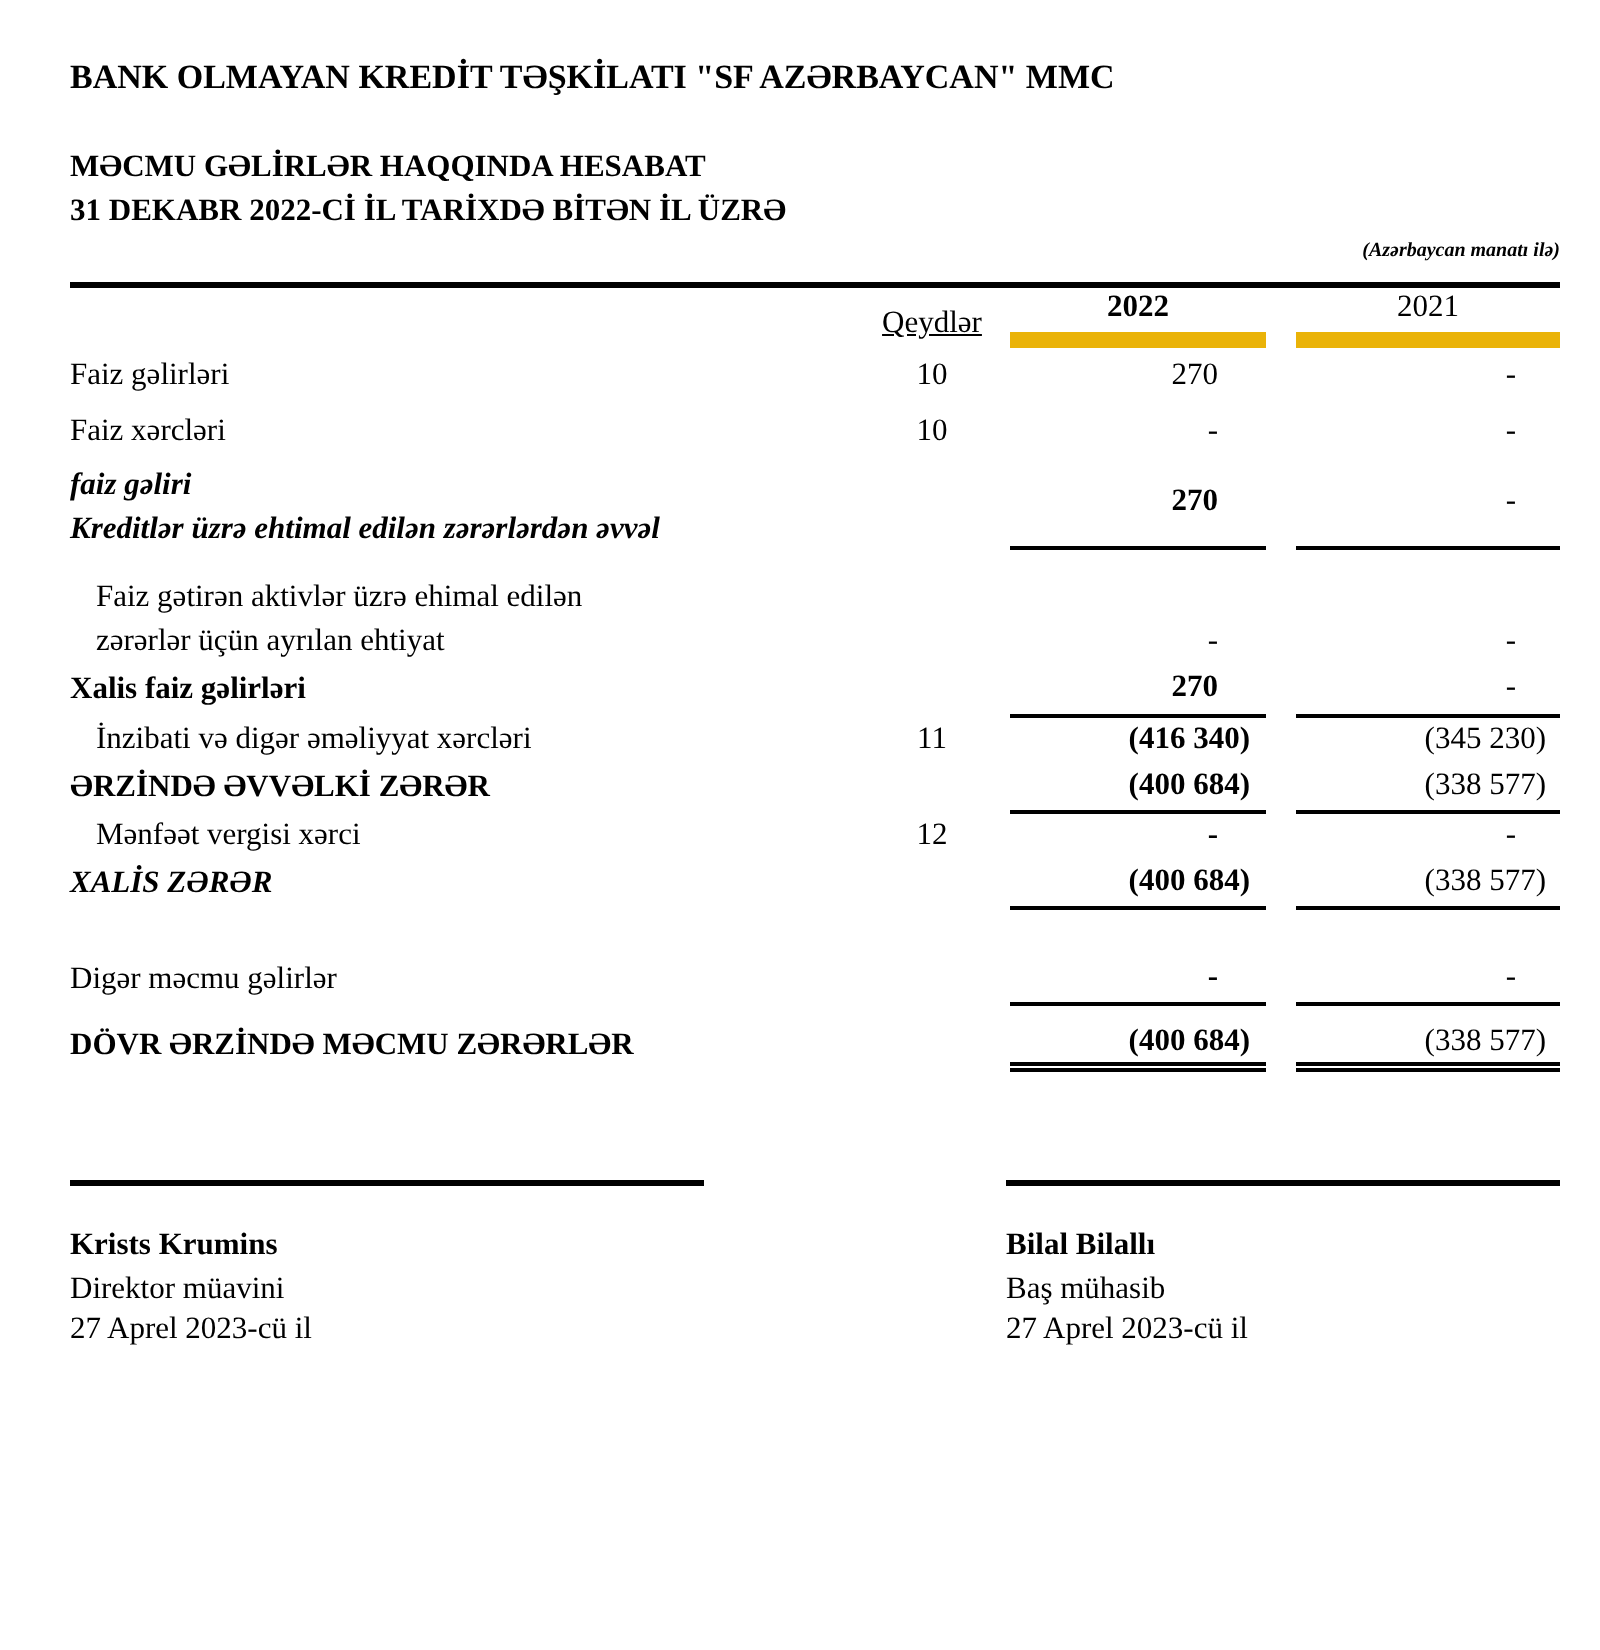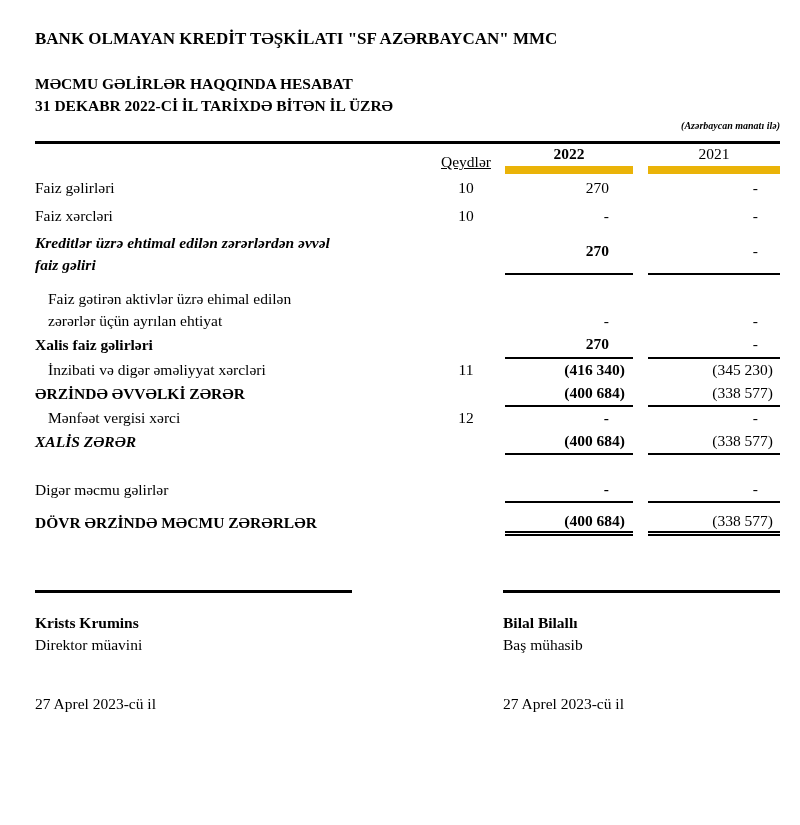--- a/index.html
+++ b/index.html
@@ -59,21 +59,21 @@
   
   .sig {
     display:grid;
     grid-template-columns:317px 151px 277px;
     margin-top:54px;
     font-size:15.5px;
   }
   .sigline  { border-top:3px solid #000; }
   .signame  { margin-top:19px; font-weight:bold; line-height:22px; }
   .sigtitle { font-weight:normal; line-height:22px; }
-  .sigdate  { margin-top:39px; }
+  .sigdate  { }
 </style>
 </head>
 <body>
 
 <div class="page">
 
   <div class="org">BANK OLMAYAN KREDİT TƏŞKİLATI "SF AZƏRBAYCAN" MMC</div>
 
   <div class="rt rt-first">MƏCMU GƏLİRLƏR HAQQINDA HESABAT</div>
   <div class="rt">31 DEKABR 2022-Cİ İL TARİXDƏ BİTƏN İL ÜZRƏ</div>
@@ -100,22 +100,22 @@
   <div class="grid h28">
     <div class="lbl">Faiz xərcləri</div>
     <div class="note">10</div>
     <div class="v v22 val">-</div>
     <div></div>
     <div class="v v21 val">-</div>
   </div>
 
   <div class="grid ruled row-credit">
     <div class="lbl bi">
+      <div>faiz gəliri</div>
       <div>Kreditlər üzrə ehtimal edilən zərərlərdən əvvəl</div>
-      <div>faiz gəliri</div>
     </div>
     <div class="note"></div>
     <div class="v v22 val b">270</div>
     <div></div>
     <div class="v v21 val">-</div>
   </div>
 
   <div class="grid indent row-reserve">
     <div class="lbl">
       <div>Faiz gətirən aktivlər üzrə ehimal edilən</div>

